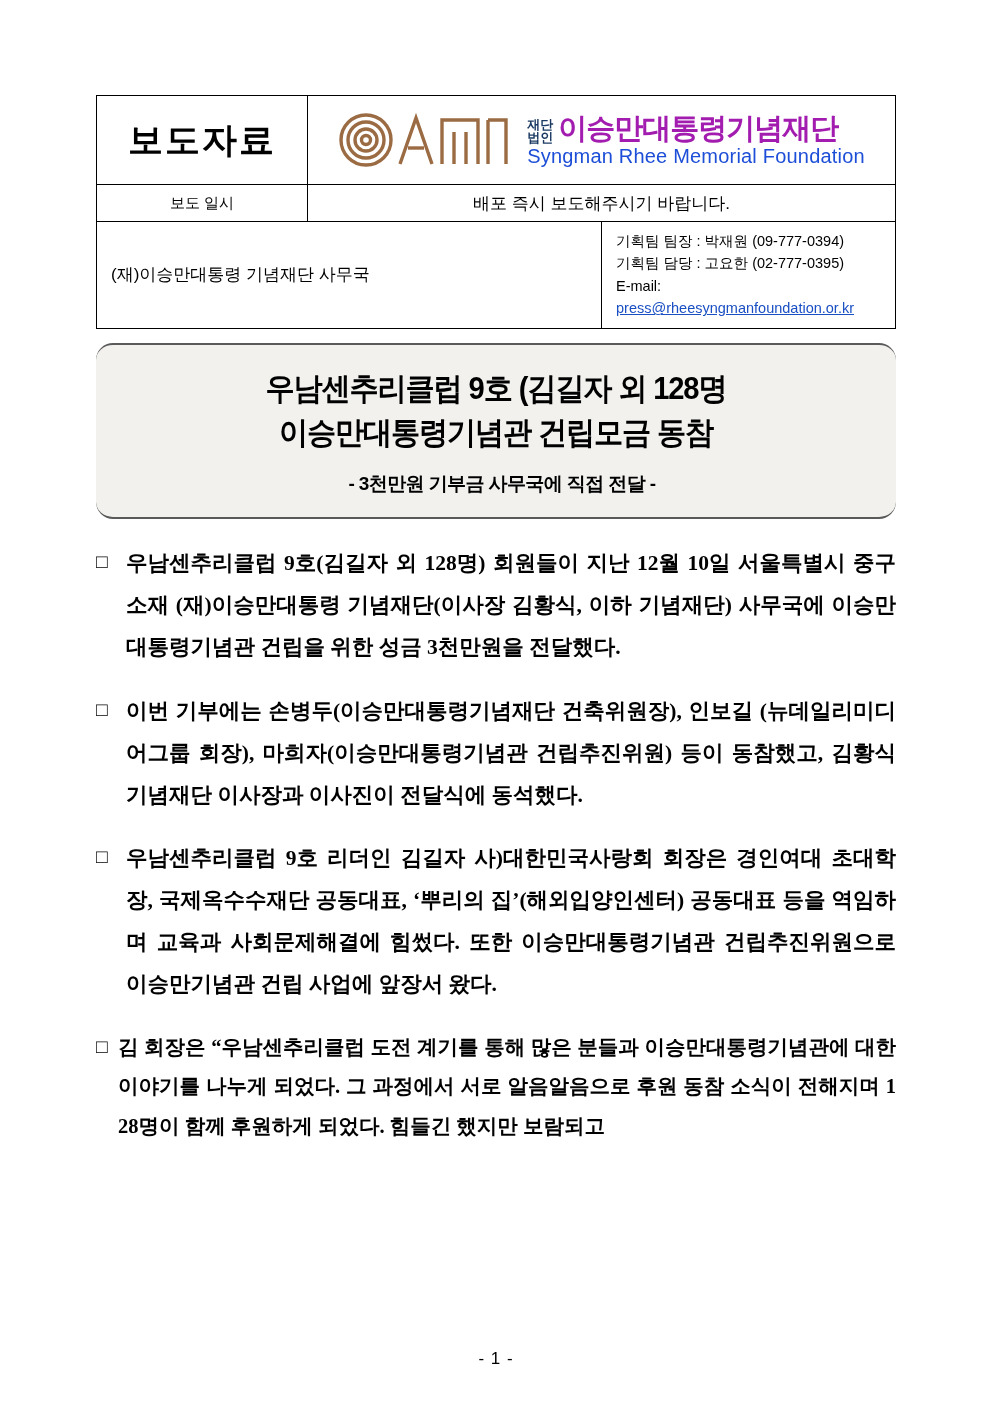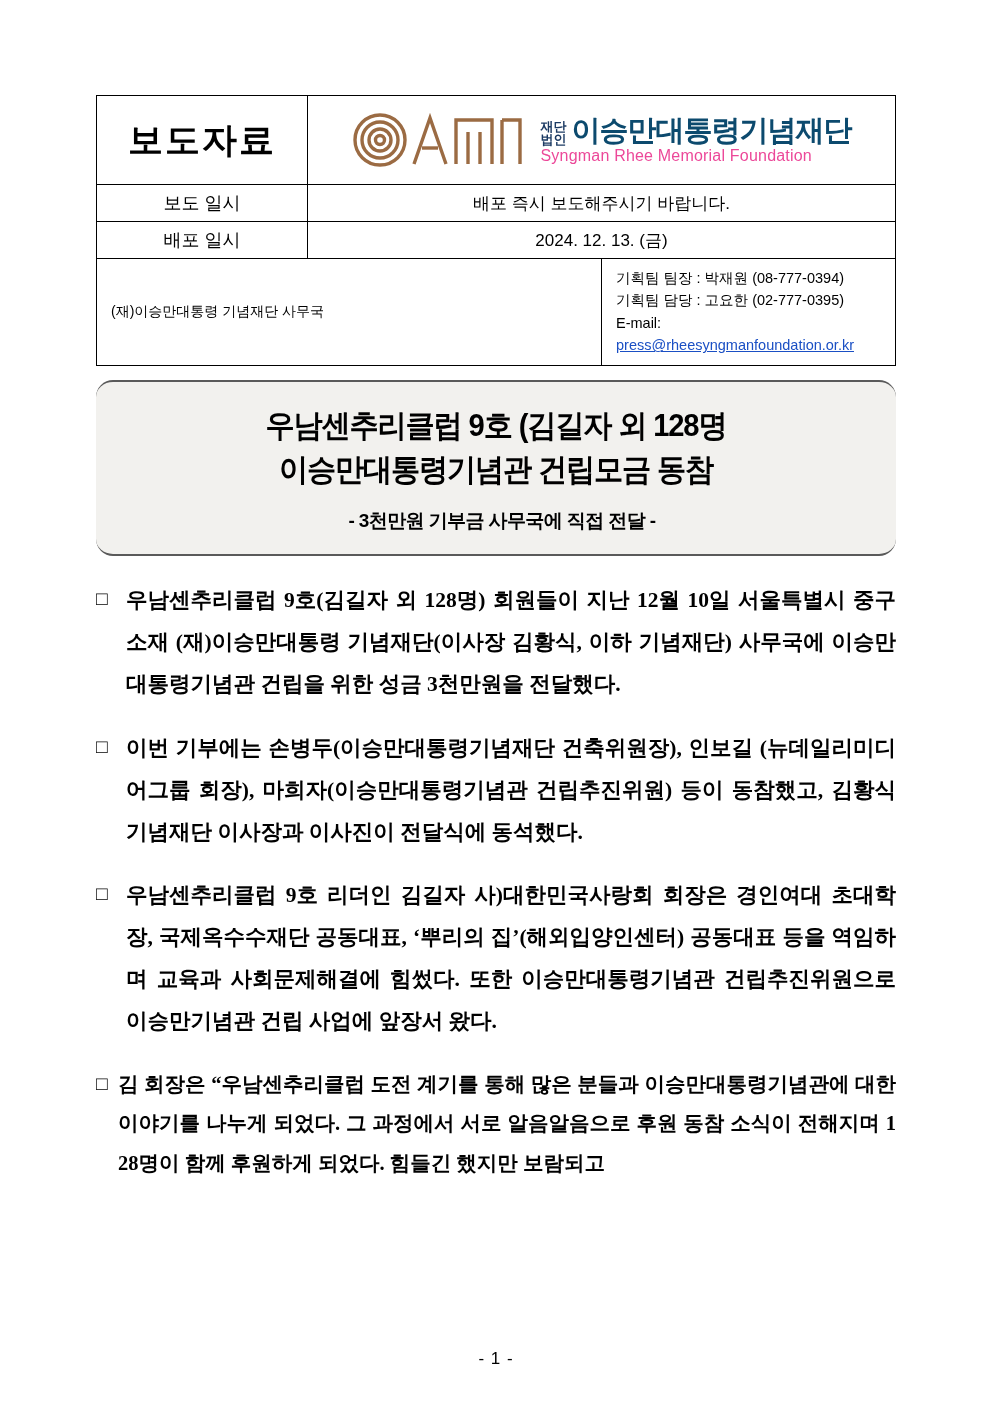--- a/index.html
+++ b/index.html
@@ -72,49 +72,49 @@
     font-size: 13px;
     font-weight: bold;
     color: #1b3a63;
     line-height: 1.0;
     text-align: center;
   }
   .logo-text .big-ko {
     font-family: "Liberation Sans", sans-serif;
     font-size: 29px;
     font-weight: bold;
-    color: #0c4a6e;
+    color: #a21caf;
     letter-spacing: -1px;
   }
   .logo-text .en {
     font-family: "Liberation Sans", sans-serif;
-    font-size: 16px;
-    color: #ec4899;
+    font-size: 20px;
+    color: #1d4ed8;
     letter-spacing: 0.2px;
     margin-top: 2px;
   }
 
   .lbl-cell {
     width: 110px;
     height: 36px;
     text-align: center;
-    font-size: 18px;
+    font-size: 15px;
     font-family: "Liberation Sans", sans-serif;
   }
   .val-cell {
     height: 36px;
     text-align: center;
     font-size: 17px;
     font-family: "Liberation Sans", sans-serif;
   }
   .office-cell {
     width: 360px;
     height: 82px;
     padding-left: 14px !important;
-    font-size: 14px;
+    font-size: 17px;
     font-family: "Liberation Sans", sans-serif;
   }
   .contact-cell {
     height: 82px;
     padding: 8px 10px 8px 14px !important;
     font-family: "Liberation Sans", sans-serif;
     font-size: 14.5px;
     line-height: 1.55;
   }
   .contact-cell a {
@@ -243,27 +243,23 @@
             <div class="en">Syngman Rhee Memorial Foundation</div>
           </div>
         </div>
       </td>
     </tr>
     <tr>
       <td class="lbl-cell">보도 일시</td>
       <td class="val-cell" colspan="2">배포 즉시 보도해주시기 바랍니다.</td>
     </tr>
     <tr>
-      <td class="lbl-cell">배포 일시</td>
-      <td class="val-cell" colspan="2">2024. 12. 13. (금)</td>
-    </tr>
-    <tr>
       <td class="office-cell" colspan="2">(재)이승만대통령 기념재단 사무국</td>
       <td class="contact-cell">
-        <div>기획팀 팀장 : 박재원 (08-777-0394)</div>
+        <div>기획팀 팀장 : 박재원 (09-777-0394)</div>
         <div>기획팀 담당 : 고요한 (02-777-0395)</div>
         <div>
           <span>E-mail:</span>
           <a href="#">press@rheesyngmanfoundation.or.kr</a>
         </div>
       </td>
     </tr>
   </tbody>
     </table>
 

